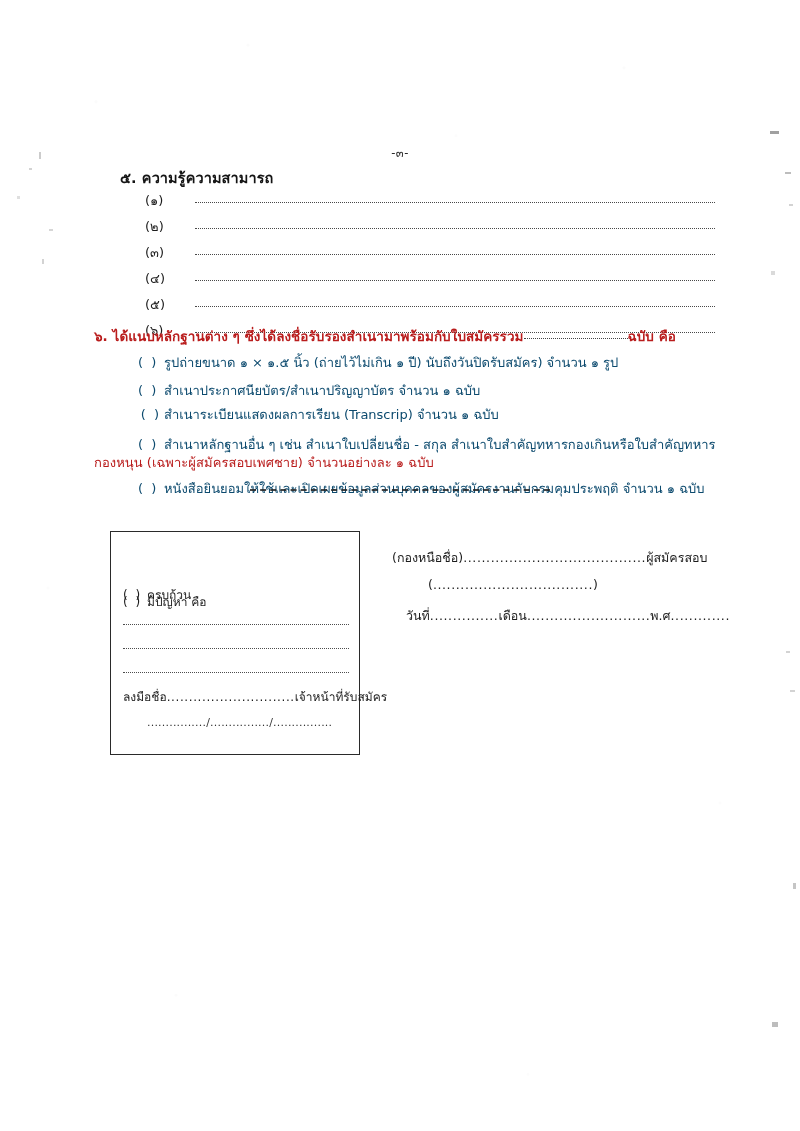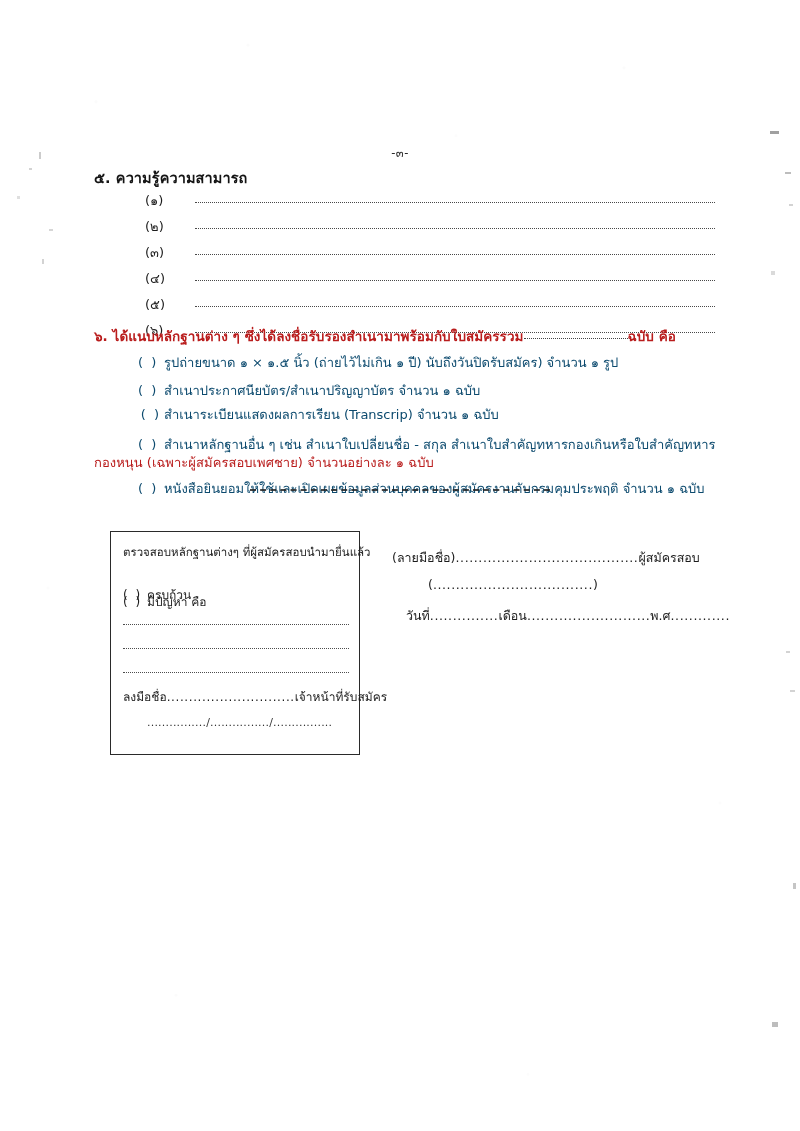--- a/index.html
+++ b/index.html
@@ -53,20 +53,21 @@
   }
 
   
   .heading {
     position: absolute;
     font-size: 14.5px;
     font-weight: 600;
     color: #141414;
     white-space: nowrap;
     letter-spacing: 0.1px;
+    margin-left: 26px;
   }
   .bodyline {
     position: absolute;
     font-size: 13px;
     color: #b91c1c;
     white-space: nowrap;
     letter-spacing: 0.05px;
   }
 
   
@@ -263,21 +264,20 @@
   </div>
   <div class="bodyline" style="left:94px;top:452px;">กองหนุน (เฉพาะผู้สมัครสอบเพศชาย) จำนวนอย่างละ ๑ ฉบับ</div>
 
   <div class="check-row" style="left:138px;top:478px;">
     <span class="cbox">(    )</span><span>หนังสือยินยอมให้ใช้และเปิดเผยข้อมูลส่วนบุคคลของผู้สมัครงานกับกรมคุมประพฤติ จำนวน ๑ ฉบับ</span>
   </div>
 
   <div class="separator"></div>
 
   <div class="officer-box">
-    <div class="bx-title">ตรวจสอบหลักฐานต่างๆ ที่ผู้สมัครสอบนำมายื่นแล้ว</div>
 
     <div class="bx-opt" style="top:53px;">
       <span class="cbox">(    )</span><span>ครบถ้วน</span>
     </div>
 
     <div class="bx-opt" style="top:60px;">
       <span class="cbox">(    )</span><span>มีปัญหา  คือ</span>
     </div>
 
     <div class="bx-dots" style="top:92px;"></div>
@@ -286,21 +286,21 @@
 
     <div class="bx-sign" style="top:155px;">
       <span>ลงมือชื่อ</span><span class="dot-fill-sm">.............................</span><span>เจ้าหน้าที่รับสมัคร</span>
     </div>
 
     <div class="bx-date" style="top:184px;">................/................/................</div>
   </div>
 
   <div class="sign-block">
     <div class="sline" style="left:0;top:0;">
-      <span>(ลายมือชื่อ)</span><span class="dot-fill-sm">........................................</span><span>ผู้สมัครสอบ</span>
+      <span>(กองหนือชื่อ)</span><span class="dot-fill-sm">........................................</span><span>ผู้สมัครสอบ</span>
     </div>
 
     <div class="sline" style="left:36px;top:29px;">
       <span>(</span><span class="dot-fill-sm">...................................</span><span>)</span>
     </div>
 
     <div class="sline" style="left:14px;top:58px;">
       <span>วันที่</span><span class="dot-fill-sm">...............</span><span>เดือน</span><span class="dot-fill-sm">...........................</span><span>พ.ศ</span><span class="dot-fill-sm">.............</span>
     </div>
   </div>

